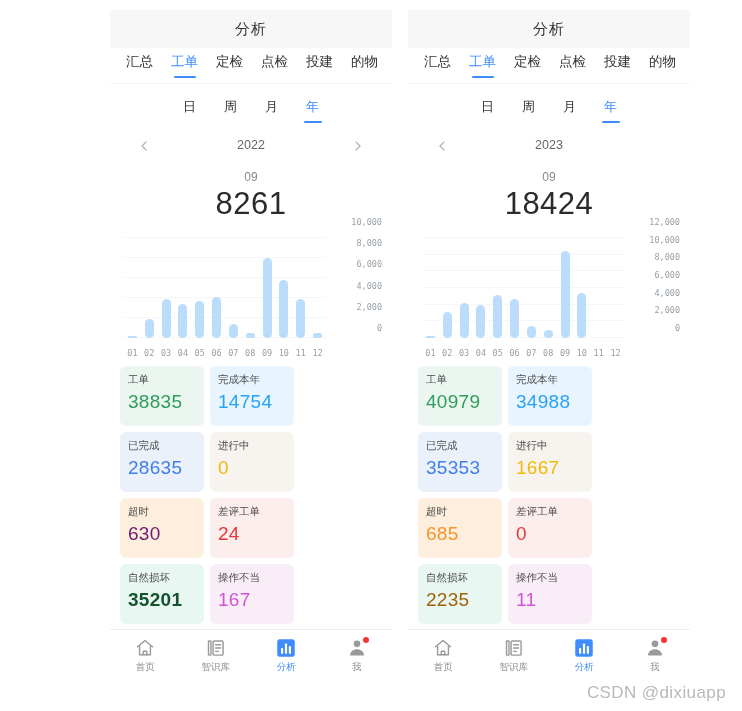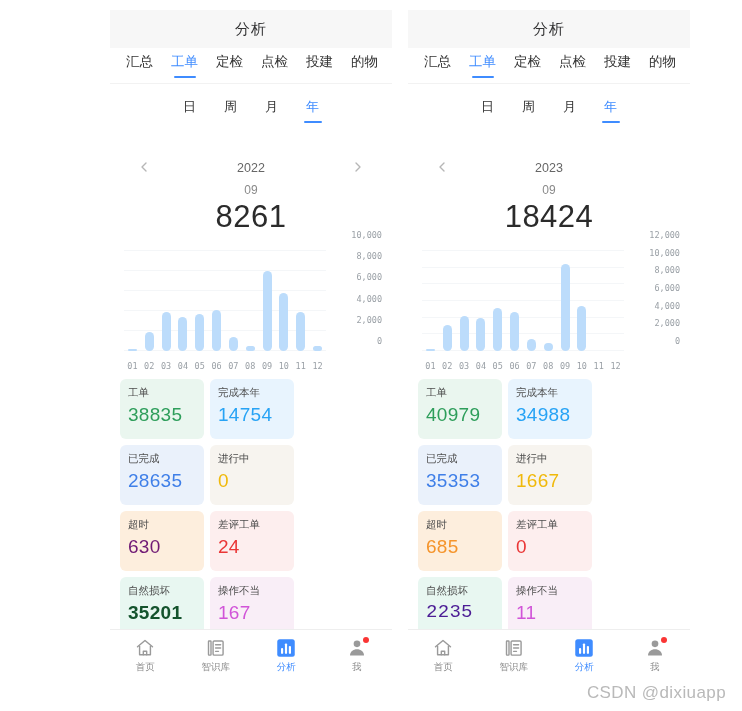--- a/index.html
+++ b/index.html
@@ -99,25 +99,25 @@
     bottom: 0;
     width: 18px;
     height: 2px;
     border-radius: 1px;
     background: #3f8cff;
   }
 
   
   .yearnav {
     display: flex;
-    align-items: flex-end;
+    align-items: flex-start;
     justify-content: space-between;
     padding: 0 26px;
     height: 24px;
-    margin-top: 23px;
+    margin-top: 10px;
   }
   .arrow {
     width: 16px;
     height: 16px;
     display: block;
     color: #b6b6b6;
   }
   .arrow.hidden { visibility: hidden; }
   .year-label {
     font-size: 12.5px;
@@ -598,21 +598,21 @@
           <div class="card" style="background: rgb(253, 238, 221);">
             <div class="card-label">超时</div>
             <div class="card-value" style="color: rgb(245, 148, 43);">685</div>
           </div>
           <div class="card" style="background: rgb(253, 238, 238);">
             <div class="card-label">差评工单</div>
             <div class="card-value" style="color: rgb(234, 54, 54);">0</div>
           </div>
           <div class="card" style="background: rgb(232, 247, 241);">
             <div class="card-label">自然损坏</div>
-            <div class="card-value" style="color: #4c1d95; font-family: Liberation Mono, monospace;">2235</div>
+            <div class="card-value" style="color: #a16207;">2235</div>
           </div>
           <div class="card" style="background: rgb(249, 238, 247);">
             <div class="card-label">操作不当</div>
             <div class="card-value" style="color: rgb(209, 84, 216);">11</div>
           </div>
           <div class="card" style="background: rgb(238, 242, 246);">
             <div class="card-label">人为损坏</div>
             <div class="card-value" style="color: rgb(155, 63, 216);">7</div>
           </div>
           <div class="card" style="background: rgb(253, 238, 231);">

